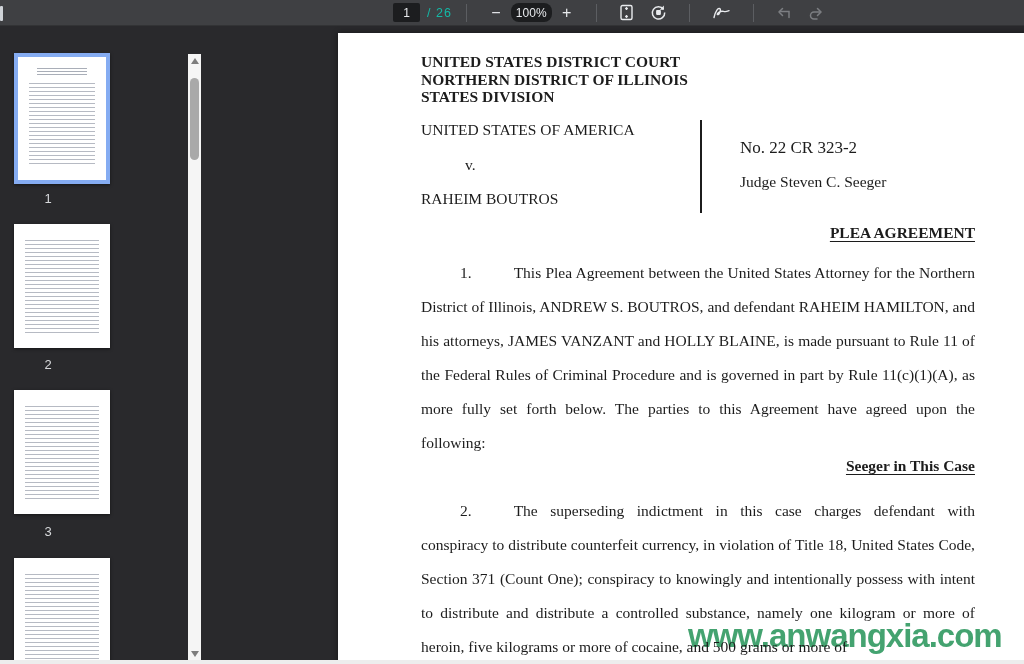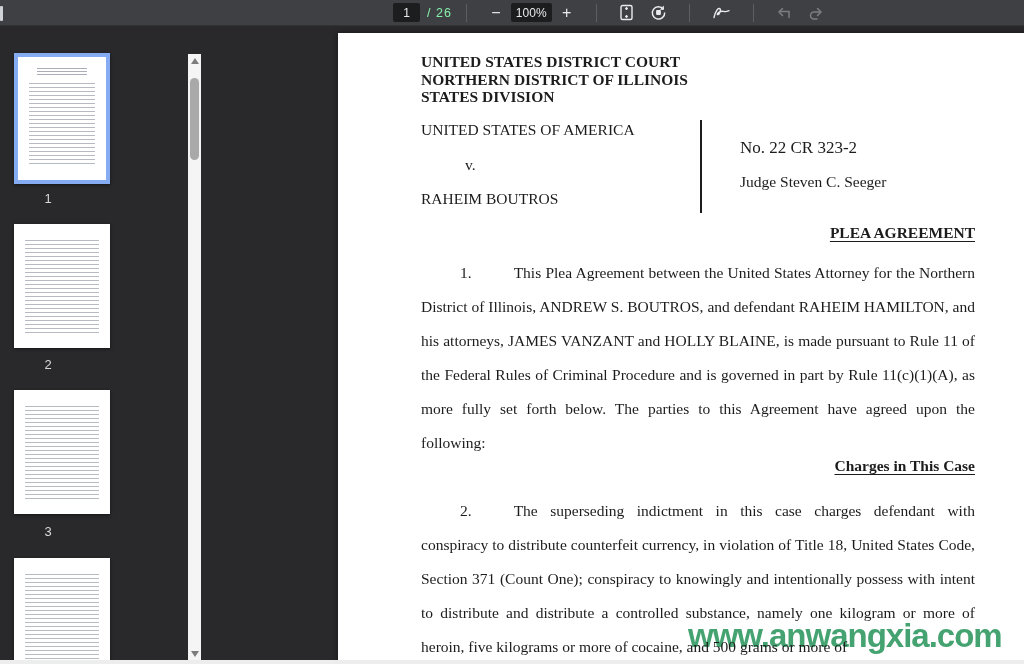--- a/index.html
+++ b/index.html
@@ -10,26 +10,26 @@
   .toolbar { position:absolute; left:0; top:0; width:1024px; height:26px;
              background:#3f4043; display:flex; align-items:center; z-index:30;
              border-bottom:1px solid #323335; }
   .tb-left-cut { position:absolute; left:0; top:6px; width:3px; height:15px;
                  background:#cfd3d8; border-radius:1px; }
   .tb-group { display:flex; align-items:center; }
   .tb-spacer { width:393px; }
   .page-input { width:27px; height:19px; background:#1c1d1f; border:none; border-radius:2px;
                 color:#e8eaed; font-size:12px; text-align:center; outline:none;
                 font-family:"Liberation Sans", sans-serif; }
-  .page-total { color:#86efac; font-size:12.5px; margin-left:7px; letter-spacing:1px; }
+  .page-total { color:#14b8a6; font-size:12.5px; margin-left:7px; letter-spacing:1px; }
   .tb-sep { width:1px; height:18px; background:#5c5e62; margin:0 14px; }
   .tb-btn { background:none; border:none; color:#e8eaed; cursor:pointer; height:26px;
             display:flex; align-items:center; justify-content:center; padding:0 8px; }
   .tb-btn.minus, .tb-btn.plus { font-size:16px; width:30px; }
-  .zoom-box { min-width:40px; height:19px; background:#1c1d1f; border-radius:2px;
+  .zoom-box { min-width:40px; height:19px; background:#1c1d1f; border-radius:8px;
               color:#e8eaed; font-size:12px; display:flex; align-items:center;
               justify-content:center; padding:0 5px; }
   .tb-btn.disabled { color:#7c7e82; cursor:default; }
   .tb-btn svg { display:block; }
 
   
   .sidebar { position:absolute; left:0; top:26px; width:202px; bottom:0;
              background:#29292c; overflow:hidden; z-index:10; }
   .thumb { position:absolute; left:14px; width:96px; cursor:pointer; }
   .thumb-page { background:#ffffff; width:96px; height:124px; box-shadow:0 1px 3px rgba(0,0,0,.5); position:relative; }
@@ -219,20 +219,20 @@
         <div class="cap-defendant">RAHEIM BOUTROS</div>
         <div class="cap-divider"></div>
         <div class="cap-caseno">No. 22 CR 323-2</div>
         <div class="cap-judge">Judge Steven C. Seeger</div>
       </div>
 
       <div class="doc-h h1">PLEA AGREEMENT</div>
 
       <p class="para p1"><span class="pnum">1.</span><span>This Plea Agreement between the United States Attorney for the Northern District of Illinois, ANDREW S. BOUTROS, and defendant RAHEIM HAMILTON, and his attorneys, JAMES VANZANT and HOLLY BLAINE, is made pursuant to Rule 11 of the Federal Rules of Criminal Procedure and is governed in part by Rule 11(c)(1)(A), as more fully set forth below. The parties to this Agreement have agreed upon the following:</span></p>
 
-      <div class="doc-h h2">Charges in This Case</div>
+      <div class="doc-h h2">Seeger in This Case</div>
 
       <p class="para p2"><span class="pnum">2.</span><span>The superseding indictment in this case charges defendant with conspiracy to distribute counterfeit currency, in violation of Title 18, United States Code, Section 371 (Count One); conspiracy to knowingly and intentionally possess with intent to distribute  and distribute a controlled substance, namely one kilogram or more of heroin, five kilograms or more of cocaine, and 500 grams or more of</span></p>
     </div>
   </div>
 </div>
 
 <div class="h-scroll"></div>
 
 </body></html>

